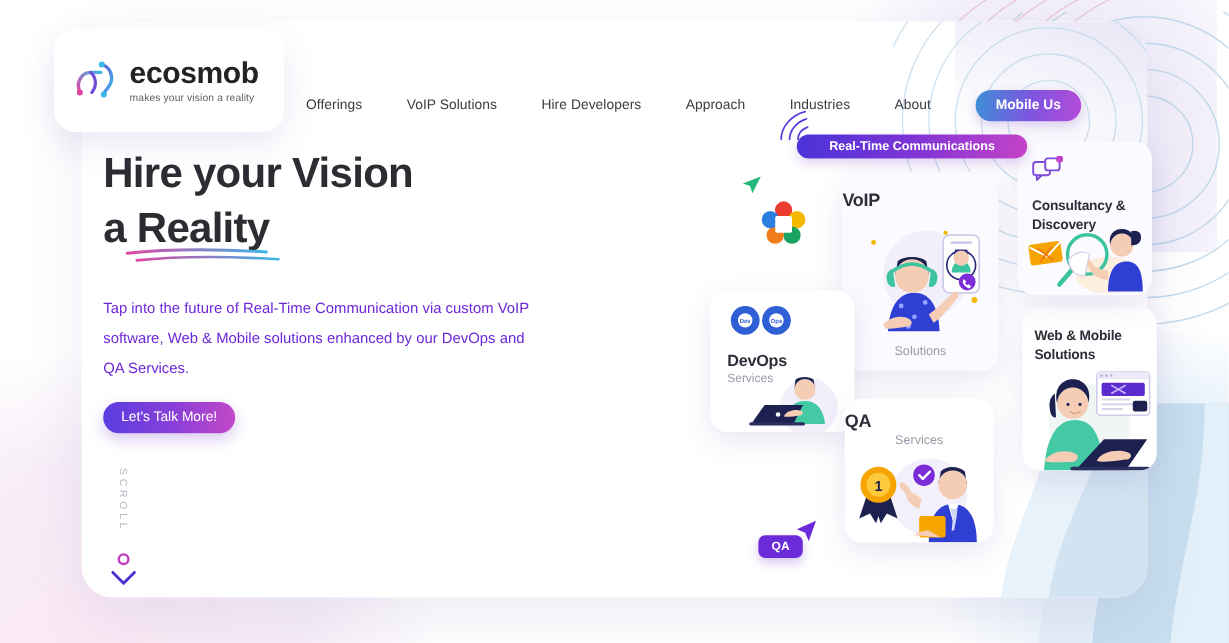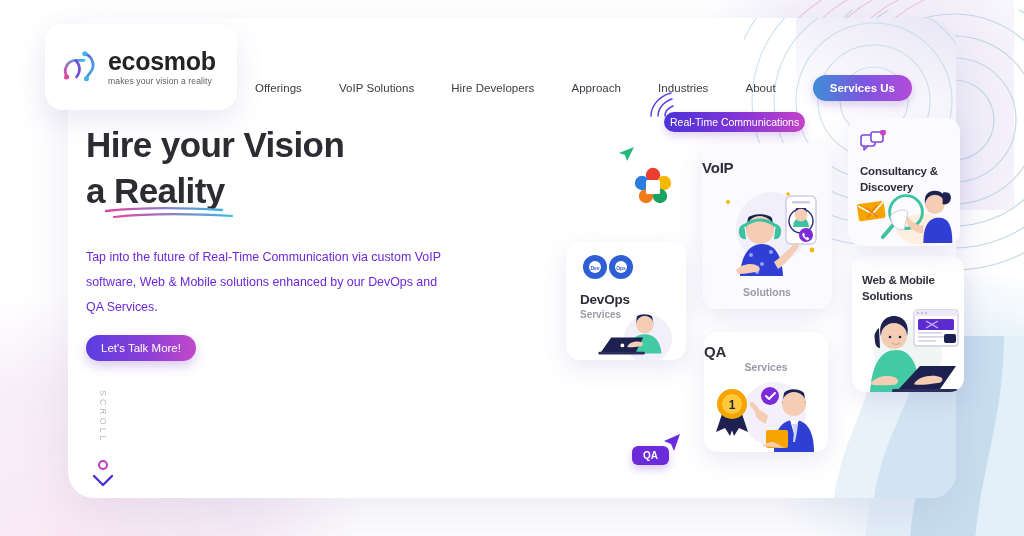--- a/index.html
+++ b/index.html
@@ -118,34 +118,34 @@
   .ill-card {
     position: absolute; background: #fff; border-radius: 14px;
     box-shadow: 0 8px 24px rgba(95, 80, 160, .13);
     overflow: hidden;
   }
   .ill-card.tinted { background: #fbfaff; }
   .card-title {
     font-weight: 700; color: #2e2e3a;
     letter-spacing: -.2px;
   }
-  .card-sub { text-align: center; color: #9a9aa8; font-weight: bold; }
+  .card-sub { text-align: center; color: #9a9aa8; }
 
   .card-voip    { left: 702px; top: 143px; width: 130px; height: 166px; }
   .card-qa      { left: 704px; top: 332px; width: 124px; height: 120px; }
-  .card-devops  { left: 566px; top: 242px; width: 120px; height: 118px; }
+  .card-devops  { left: 592px; top: 242px; width: 120px; height: 118px; }
   .card-consult { left: 848px; top: 118px; width: 112px; height: 128px; }
   .card-web     { left: 852px; top: 256px; width: 112px; height: 136px; }
 
   
   .badge-rtc {
     position: absolute; left: 664px; top: 112px;
-    font-size: 10.5px; font-weight: 400; color: #fff;
+    font-size: 10.5px; font-weight: 700; color: #fff;
     background: linear-gradient(95deg, #4b33d8 0%, #7b34d6 48%, #c543c8 100%);
-    border-radius: 11px; padding: 4px 6px; z-index: 20;
+    border-radius: 11px; padding: 4px 27px; z-index: 20;
     box-shadow: 0 4px 10px rgba(110, 50, 190, .22);
     white-space: nowrap;
   }
   .badge-qa {
     position: absolute; left: 632px; top: 446px;
     font-size: 10px; font-weight: 700; color: #fff;
     background: #6c2bd9; border-radius: 6px; padding: 4px 11px; z-index: 20;
     box-shadow: 0 4px 9px rgba(108, 43, 217, .28);
   }
   .wifi-arc { position: absolute; left: 647px; top: 92px; width: 34px; height: 26px; z-index: 19; }
@@ -232,21 +232,21 @@
     </div>
   </div>
 
   <nav class="nav">
     <div class="nav-item">Offerings</div>
     <div class="nav-item">VoIP Solutions</div>
     <div class="nav-item">Hire Developers</div>
     <div class="nav-item">Approach</div>
     <div class="nav-item">Industries</div>
     <div class="nav-item">About</div>
-    <button class="btn-contact">Services Us</button>
+    <button class="btn-contact">Mobile Us</button>
   </nav>
 
   <h1 class="headline">
     <span>Hire your Vision</span><br>
     <span>a Reality</span>
   </h1>
   <svg class="underline-svg" viewBox="0 0 130 14">
     <defs>
       <linearGradient id="ug" x1="0" y1="0" x2="1" y2="0">
         <stop offset="0" stop-color="#e0459f"></stop>

